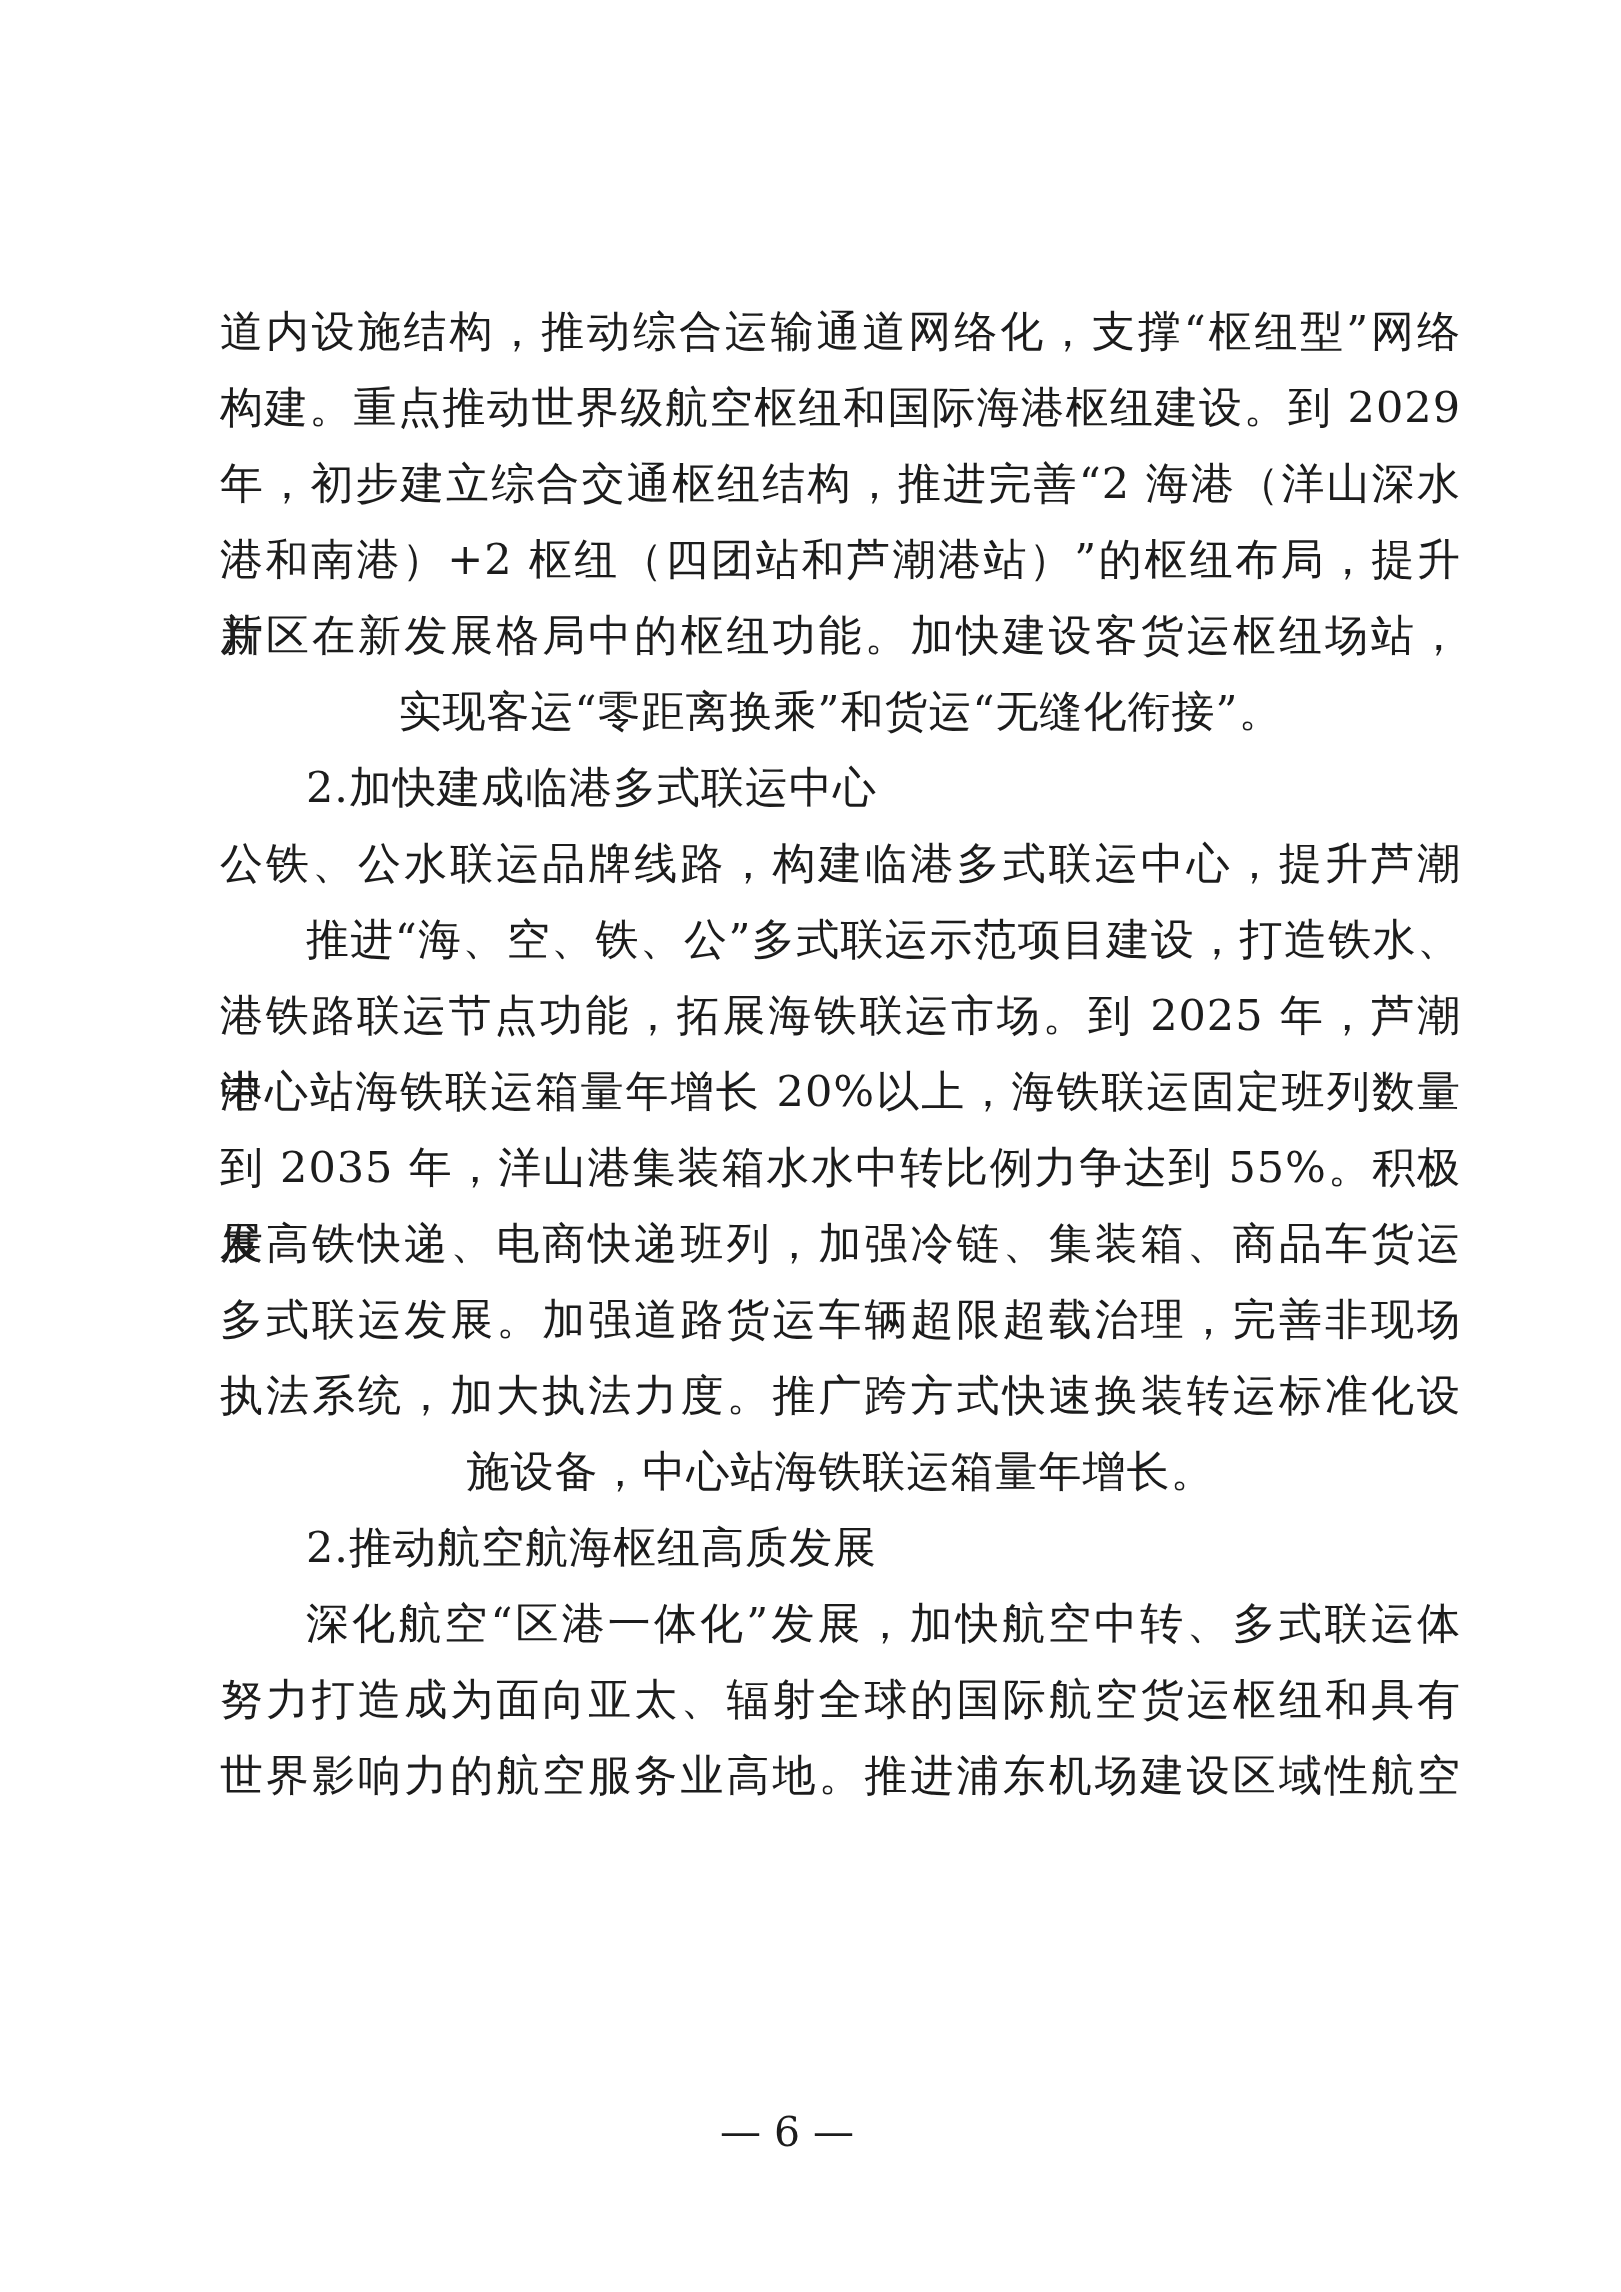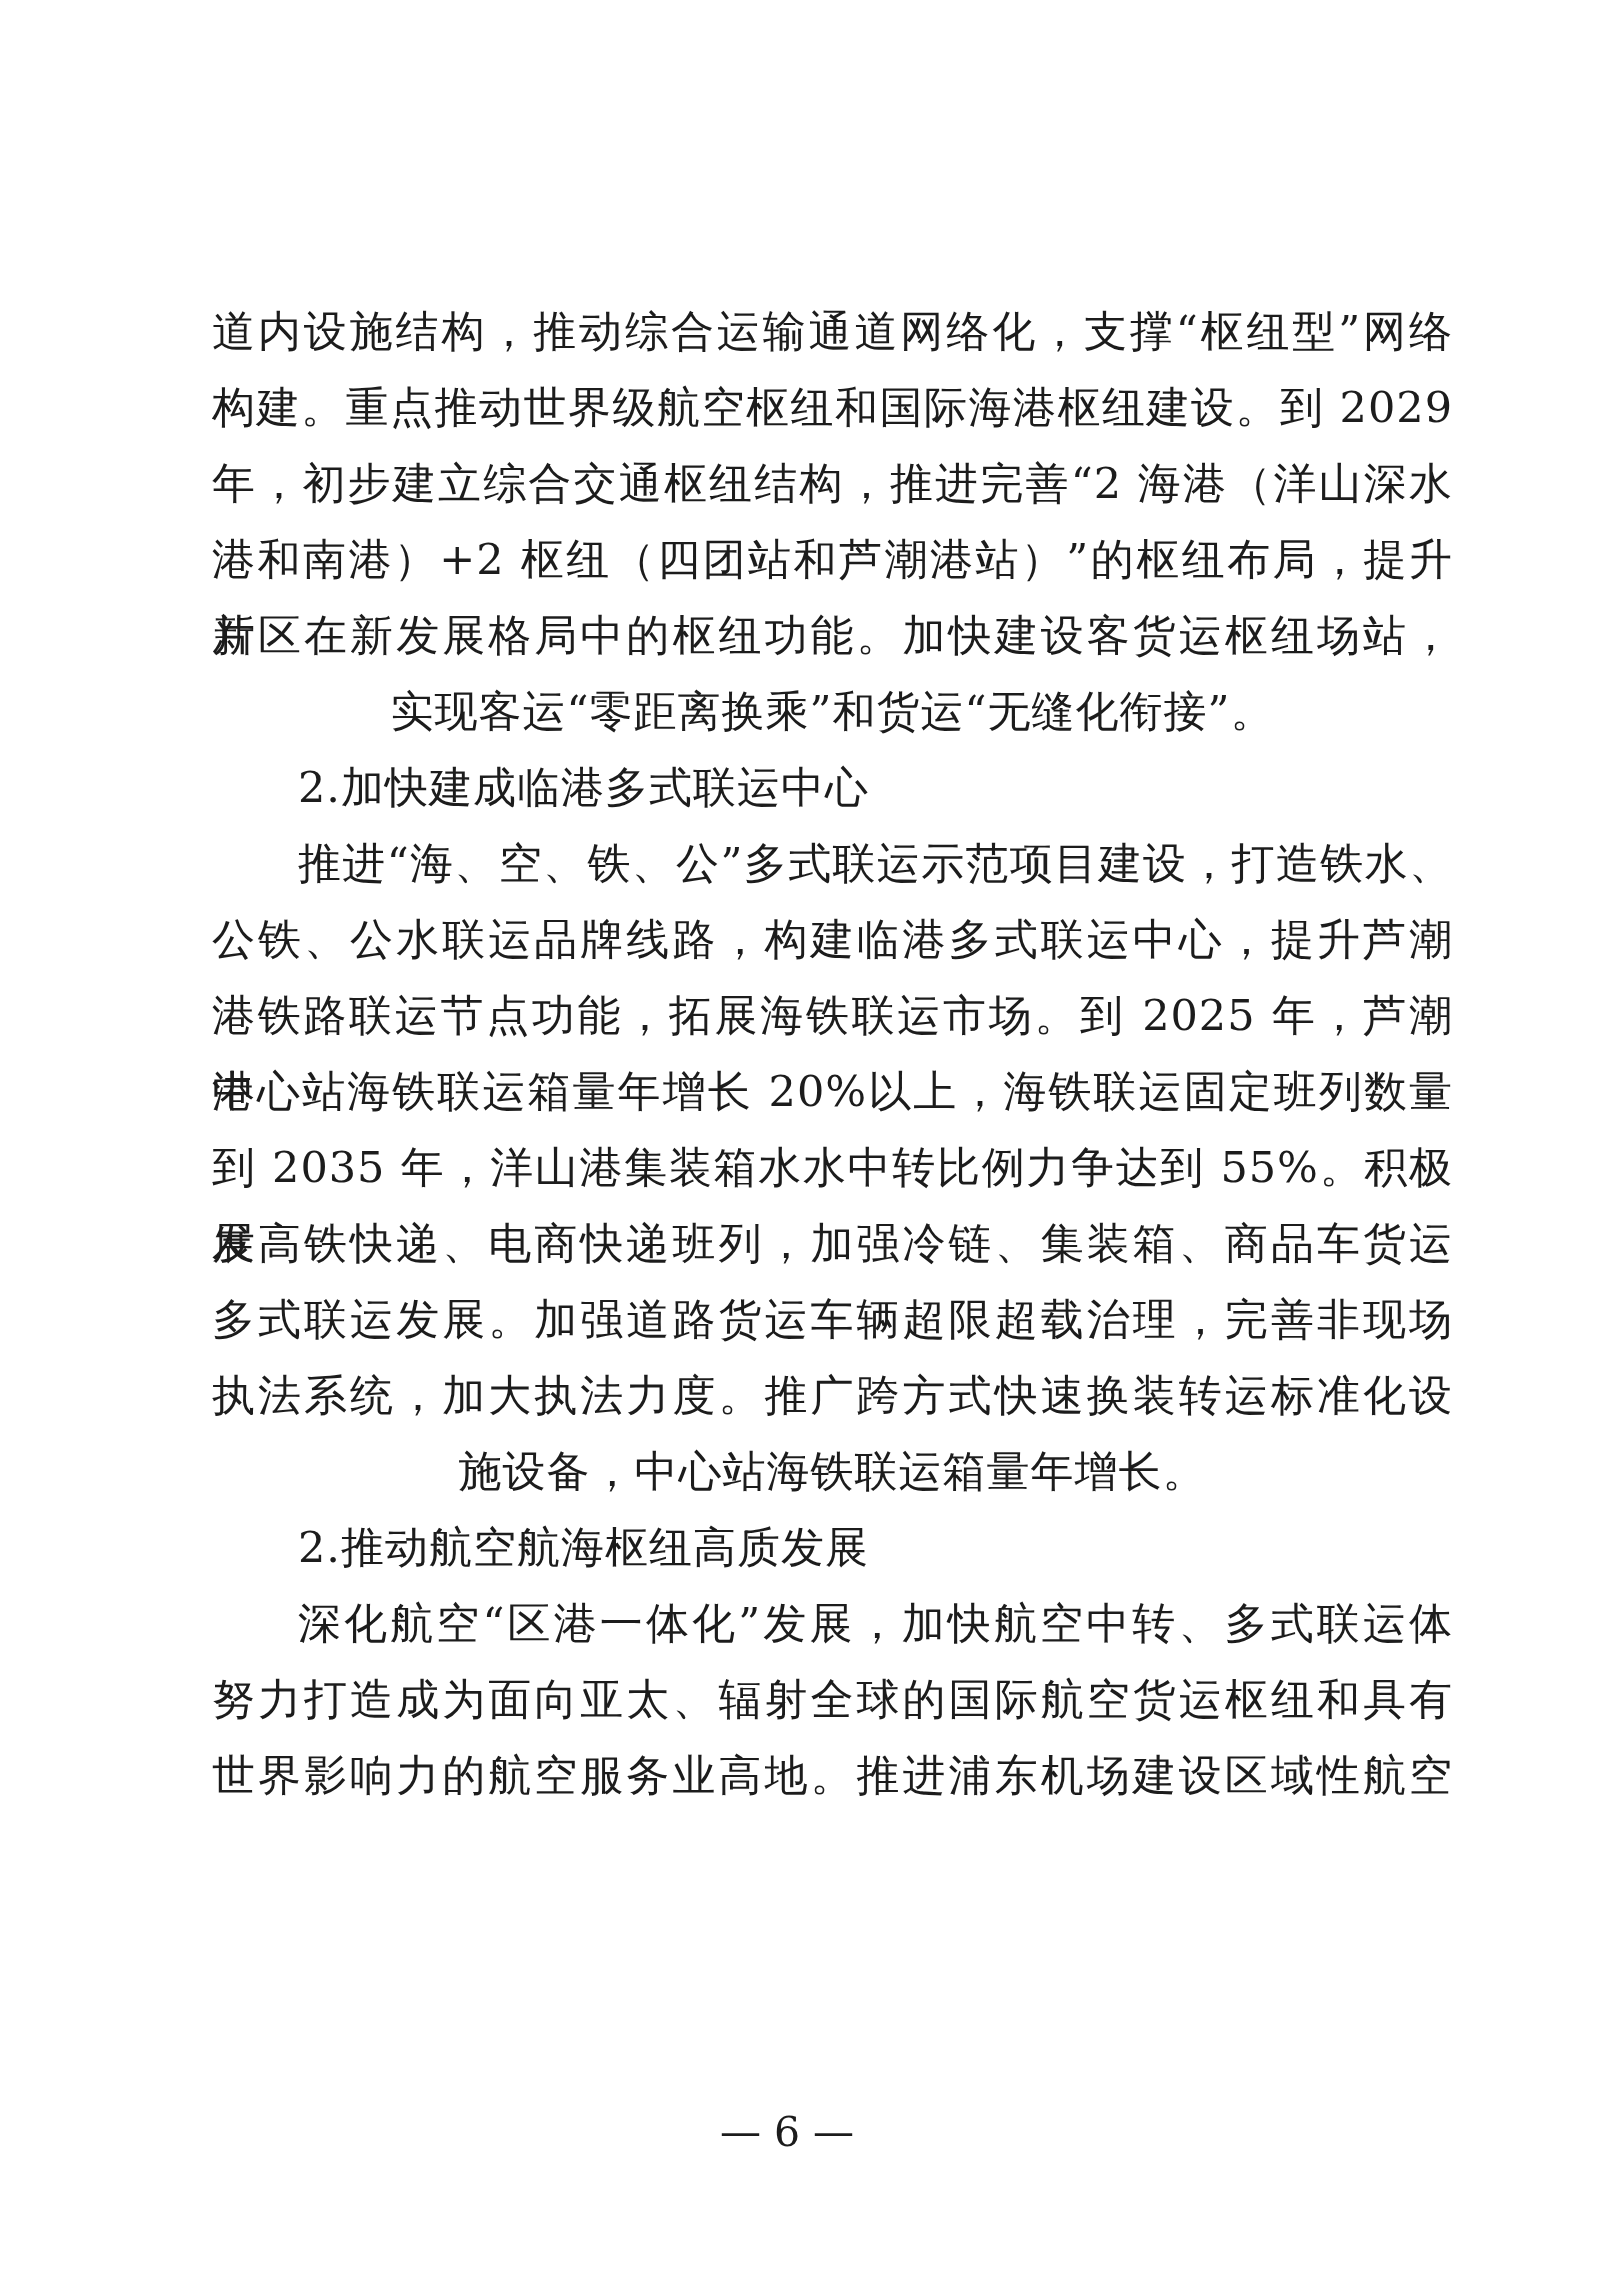--- a/index.html
+++ b/index.html
@@ -11,21 +11,21 @@
     position: relative;
     width: 1621px;
     height: 2293px;
     background: #ffffff;
     overflow: hidden;
     font-family: "DejaVu Serif", "Liberation Serif", serif;
     color: #1c1c1c;
   }
   .content {
     position: absolute;
-    left: 212px;
+    left: 220px;
     top: 293px;
     width: 1241px;
   }
   .line {
     height: 76px;
     line-height: 76px;
     font-size: 43px;
     letter-spacing: 1px;
     white-space: normal;
   }
@@ -62,22 +62,22 @@
 
 <div class="page">
   <div class="content" id="lines">
       <div class="line body-fill">道内设施结构，推动综合运输通道网络化，支撑“枢纽型”网络</div>
       <div class="line body-fill">构建。重点推动世界级航空枢纽和国际海港枢纽建设。到 2029</div>
       <div class="line body-fill">年，初步建立综合交通枢纽结构，推进完善“2 海港（洋山深水</div>
       <div class="line body-fill">港和南港）+2 枢纽（四团站和芦潮港站）”的枢纽布局，提升新</div>
       <div class="line body-fill">片区在新发展格局中的枢纽功能。加快建设客货运枢纽场站，</div>
       <div class="line body-end">实现客运“零距离换乘”和货运“无缝化衔接”。</div>
       <div class="line heading">2.加快建成临港多式联运中心</div>
+      <div class="line body-fill">公铁、公水联运品牌线路，构建临港多式联运中心，提升芦潮</div>
       <div class="line body-first">推进“海、空、铁、公”多式联运示范项目建设，打造铁水、</div>
-      <div class="line body-fill">公铁、公水联运品牌线路，构建临港多式联运中心，提升芦潮</div>
       <div class="line body-fill">港铁路联运节点功能，拓展海铁联运市场。到 2025 年，芦潮港</div>
       <div class="line body-fill">中心站海铁联运箱量年增长 20%以上，海铁联运固定班列数量</div>
       <div class="line body-fill">到 2035 年，洋山港集装箱水水中转比例力争达到 55%。积极发</div>
       <div class="line body-fill">展高铁快递、电商快递班列，加强冷链、集装箱、商品车货运</div>
       <div class="line body-fill">多式联运发展。加强道路货运车辆超限超载治理，完善非现场</div>
       <div class="line body-fill">执法系统，加大执法力度。推广跨方式快速换装转运标准化设</div>
       <div class="line body-end">施设备，中心站海铁联运箱量年增长。</div>
       <div class="line heading">2.推动航空航海枢纽高质发展</div>
       <div class="line body-first">深化航空“区港一体化”发展，加快航空中转、多式联运体</div>
       <div class="line body-fill">努力打造成为面向亚太、辐射全球的国际航空货运枢纽和具有</div>

